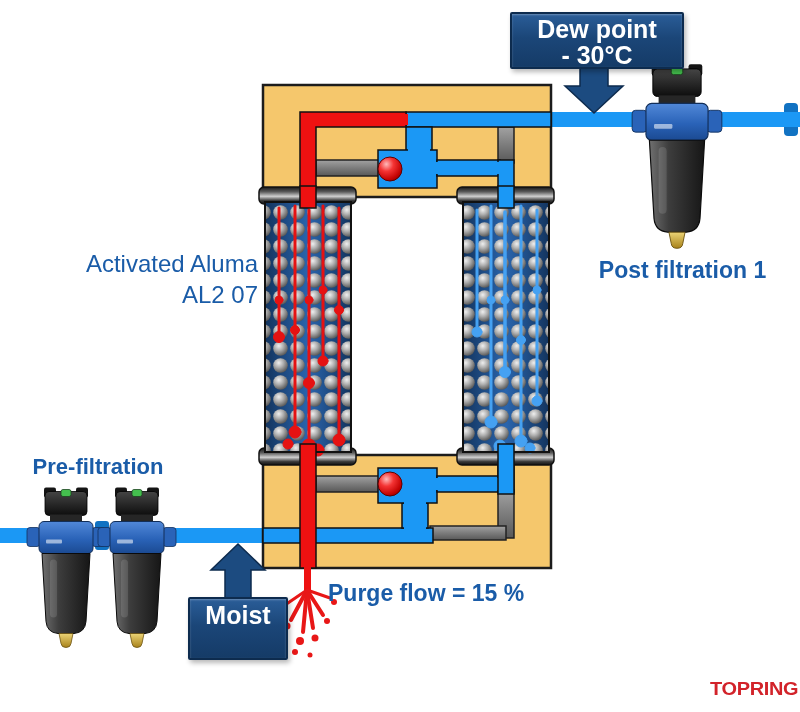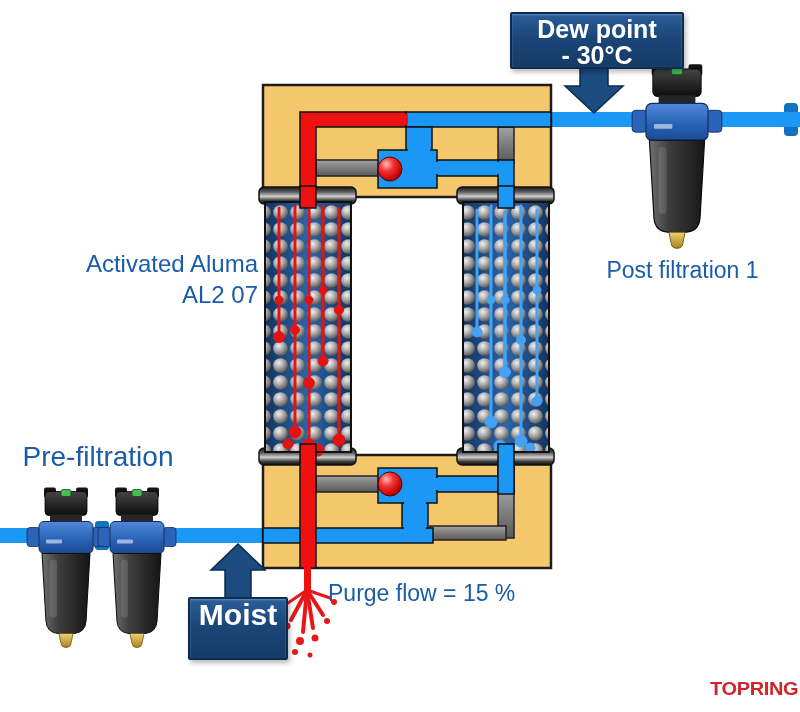--- a/index.html
+++ b/index.html
@@ -5,24 +5,24 @@
   html,body{margin:0;padding:0;background:#fff;}
   #stage{position:relative;width:800px;height:712px;background:#fff;overflow:hidden;
          font-family:"Liberation Sans",sans-serif;}
   #stage svg{position:absolute;left:0;top:0;}
   .abs{position:absolute;}
   .callout{background:linear-gradient(180deg,#2a5d98 0%,#1b4678 45%,#153b67 100%);
            border:2px solid #0d2b4e;border-radius:2px;
            box-shadow:2px 3px 5px rgba(0,0,0,.28), inset 0 1px 2px rgba(255,255,255,.30);
            color:#fff;font-weight:bold;text-align:center;z-index:5;}
   .dew-box{left:510px;top:12px;width:170px;height:51px;font-size:25px;line-height:26px;padding-top:2px;}
-  .moist-box{left:188px;top:597px;width:96px;height:57px;font-size:30px;line-height:28px;padding-top:2px;}
-  .blue-label{color:#1a5ca8;font-weight:normal;z-index:5;}
+  .moist-box{left:188px;top:597px;width:96px;height:57px;font-size:25px;line-height:28px;padding-top:2px;}
+  .blue-label{color:#1a5ca8;font-weight:bold;z-index:5;}
   .lbl-activated{left:60px;top:248px;width:178px;text-align:right;font-size:24px;line-height:31px;font-weight:normal;margin-left:20px;}
-  .lbl-pre{left:17px;top:444px;width:162px;text-align:center;font-size:28px;line-height:25px;}
+  .lbl-pre{left:17px;top:454px;width:162px;text-align:center;font-size:22px;line-height:25px;}
   .lbl-post{left:575px;top:257px;width:215px;text-align:center;font-size:23px;}
   .lbl-purge{left:328px;top:580px;font-size:23px;white-space:nowrap;}
   .brand{left:710px;top:678px;font-size:19px;font-weight:bold;letter-spacing:-.3px;
          color:#d2232a;z-index:5;transform:scaleX(1.05);transform-origin:left;}
 </style>
 </head>
 <body>
 
 <div id="stage">
 

